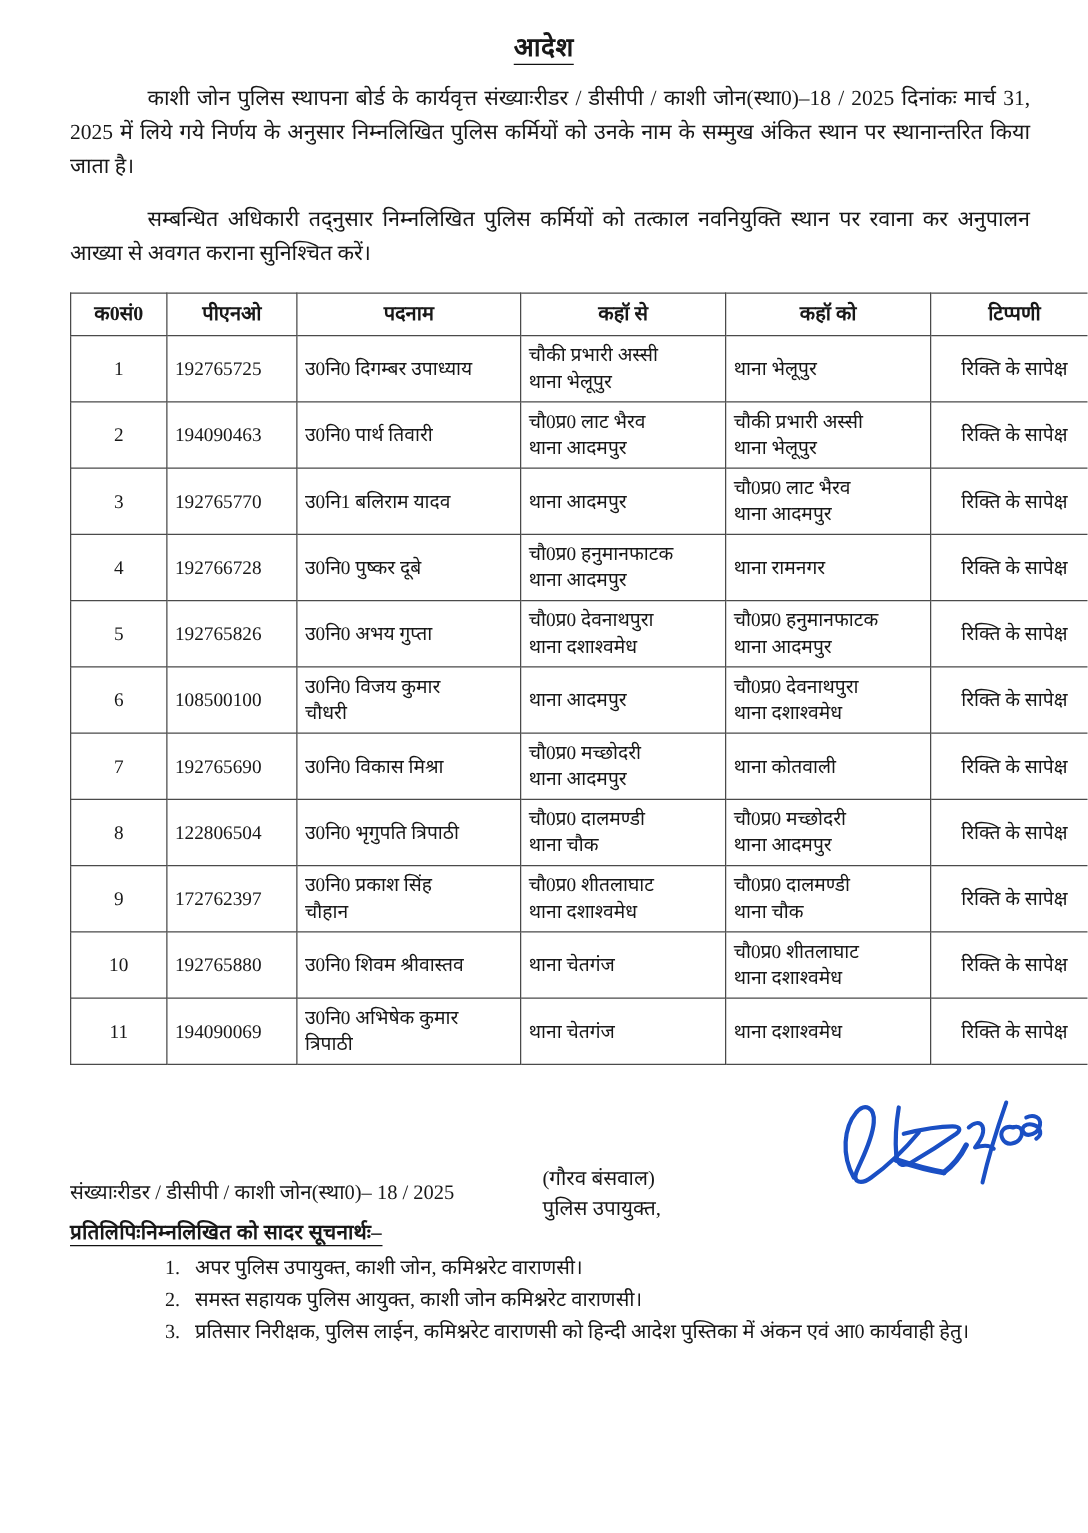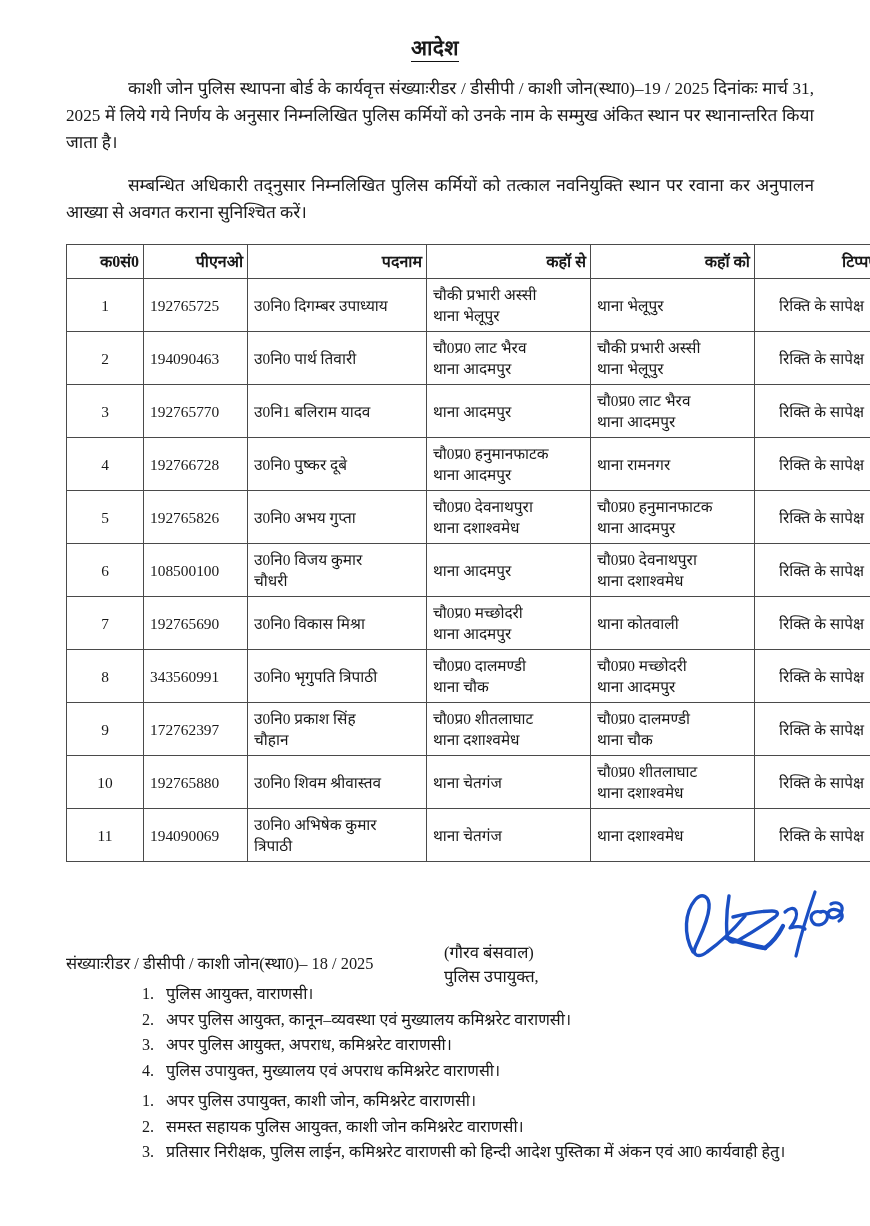--- a/index.html
+++ b/index.html
@@ -13,21 +13,21 @@
     height: 1226px;
     position: relative;
     font-family: "Liberation Serif", "DejaVu Serif", serif;
     color: #181818;
     overflow: hidden;
   }
 
   .page {
     position: absolute;
     inset: 0;
-    padding: 14px;
+    padding: 4px;
   }
 
   
   .doc-title {
     text-align: center;
     font-size: 21px;
     font-weight: bold;
     letter-spacing: 0.3px;
     margin: 22px 0 0 0;
     line-height: 1.2;
@@ -63,21 +63,21 @@
   table.order-table th,
   table.order-table td {
     border: 1px solid #4a4a4a;
     padding: 5px 6px;
     font-size: 15.4px;
     line-height: 21px;
     vertical-align: middle;
   }
   table.order-table th {
     font-weight: bold;
-    text-align: right;
+    text-align: center;
     font-size: 16px;
     padding: 6px 4px;
   }
   td.c-sno   { text-align: center; width: 68px; }
   td.c-pno   { text-align: left; width: 95px; }
   td.c-desig { text-align: left;   width: 170px; padding-left: 9px; }
   td.c-from  { text-align: left;   width: 155px; padding-left: 9px; }
   td.c-to    { text-align: left;   width: 155px; padding-left: 9px; }
   td.c-note  { text-align: center; width: 125px; }
   th.h-sno   { width: 68px; }
@@ -149,21 +149,21 @@
 </head>
 <body>
 
 <div class="page">
 
   <div class="doc-title">
     <span>आदेश</span>
   </div>
 
   <div class="body-wrap">
-    <p class="para">काशी जोन पुलिस स्थापना बोर्ड के कार्यवृत्त संख्याःरीडर / डीसीपी / काशी जोन(स्था0)–19 / 2025 दिनांकः मार्च 31, 2025 में लिये गये निर्णय के अनुसार निम्नलिखित पुलिस कर्मियों को उनके नाम के सम्मुख अंकित स्थान पर स्थानान्तरित किया जाता है।</p>
+    <p class="para">काशी जोन पुलिस स्थापना बोर्ड के कार्यवृत्त संख्याःरीडर / डीसीपी / काशी जोन(स्था0)–18 / 2025 दिनांकः मार्च 31, 2025 में लिये गये निर्णय के अनुसार निम्नलिखित पुलिस कर्मियों को उनके नाम के सम्मुख अंकित स्थान पर स्थानान्तरित किया जाता है।</p>
     <p class="para">सम्बन्धित अधिकारी तद्नुसार निम्नलिखित पुलिस कर्मियों को तत्काल नवनियुक्ति स्थान पर रवाना कर अनुपालन आख्या से अवगत कराना सुनिश्चित करें।</p>
   </div>
 
   <div class="table-wrap">
     <table class="order-table">
       <thead>
         <tr>
           <th class="h-sno">क0सं0</th>
           <th class="h-pno">पीएनओ</th>
           <th class="h-desig">पदनाम</th>
@@ -276,21 +276,21 @@
               <span class="cell-line">चौ0प्र0 मच्छोदरी</span>
               <span class="cell-line">थाना आदमपुर</span>
             </td>
             <td class="c-to">
               <span class="cell-line">थाना कोतवाली</span>
             </td>
             <td class="c-note">रिक्ति के सापेक्ष</td>
           </tr>
           <tr>
             <td class="c-sno">8</td>
-            <td class="c-pno">343560991</td>
+            <td class="c-pno">122806504</td>
             <td class="c-desig">
               <span class="cell-line">उ0नि0 भृगुपति त्रिपाठी</span>
             </td>
             <td class="c-from">
               <span class="cell-line">चौ0प्र0 दालमण्डी</span>
               <span class="cell-line">थाना चौक</span>
             </td>
             <td class="c-to">
               <span class="cell-line">चौ0प्र0 मच्छोदरी</span>
               <span class="cell-line">थाना आदमपुर</span>
@@ -365,26 +365,21 @@
     </svg>
     <div class="sign-block">
       <div class="sign-name">(गौरव बंसवाल)</div>
       <div>पुलिस उपायुक्त,</div>
     </div>
   </div>
 
   <div class="footer">
     <div class="ref-line">संख्याःरीडर / डीसीपी / काशी जोन(स्था0)– 18 / 2025</div>
 
-    <ol class="copy-list" id="copy-list-1">
-        <li>पुलिस आयुक्त, वाराणसी।</li>
-        <li>अपर पुलिस आयुक्त, कानून–व्यवस्था एवं मुख्यालय कमिश्नरेट वाराणसी।</li>
-        <li>अपर पुलिस आयुक्त, अपराध, कमिश्नरेट वाराणसी।</li>
-        <li>पुलिस उपायुक्त, मुख्यालय एवं अपराध कमिश्नरेट वाराणसी।</li>
-      </ol>
+    <div class="copy-head">प्रतिलिपिःनिम्नलिखित को सादर सूचनार्थः–</div>
 
     <ol class="copy-list spread" id="copy-list-2">
         <li>अपर पुलिस उपायुक्त, काशी जोन, कमिश्नरेट वाराणसी।</li>
         <li>समस्त सहायक पुलिस आयुक्त, काशी जोन कमिश्नरेट वाराणसी।</li>
         <li>प्रतिसार निरीक्षक, पुलिस लाईन, कमिश्नरेट वाराणसी को हिन्दी आदेश पुस्तिका में अंकन एवं आ0 कार्यवाही हेतु।</li>
       </ol>
   </div>
 
 </div>
 

